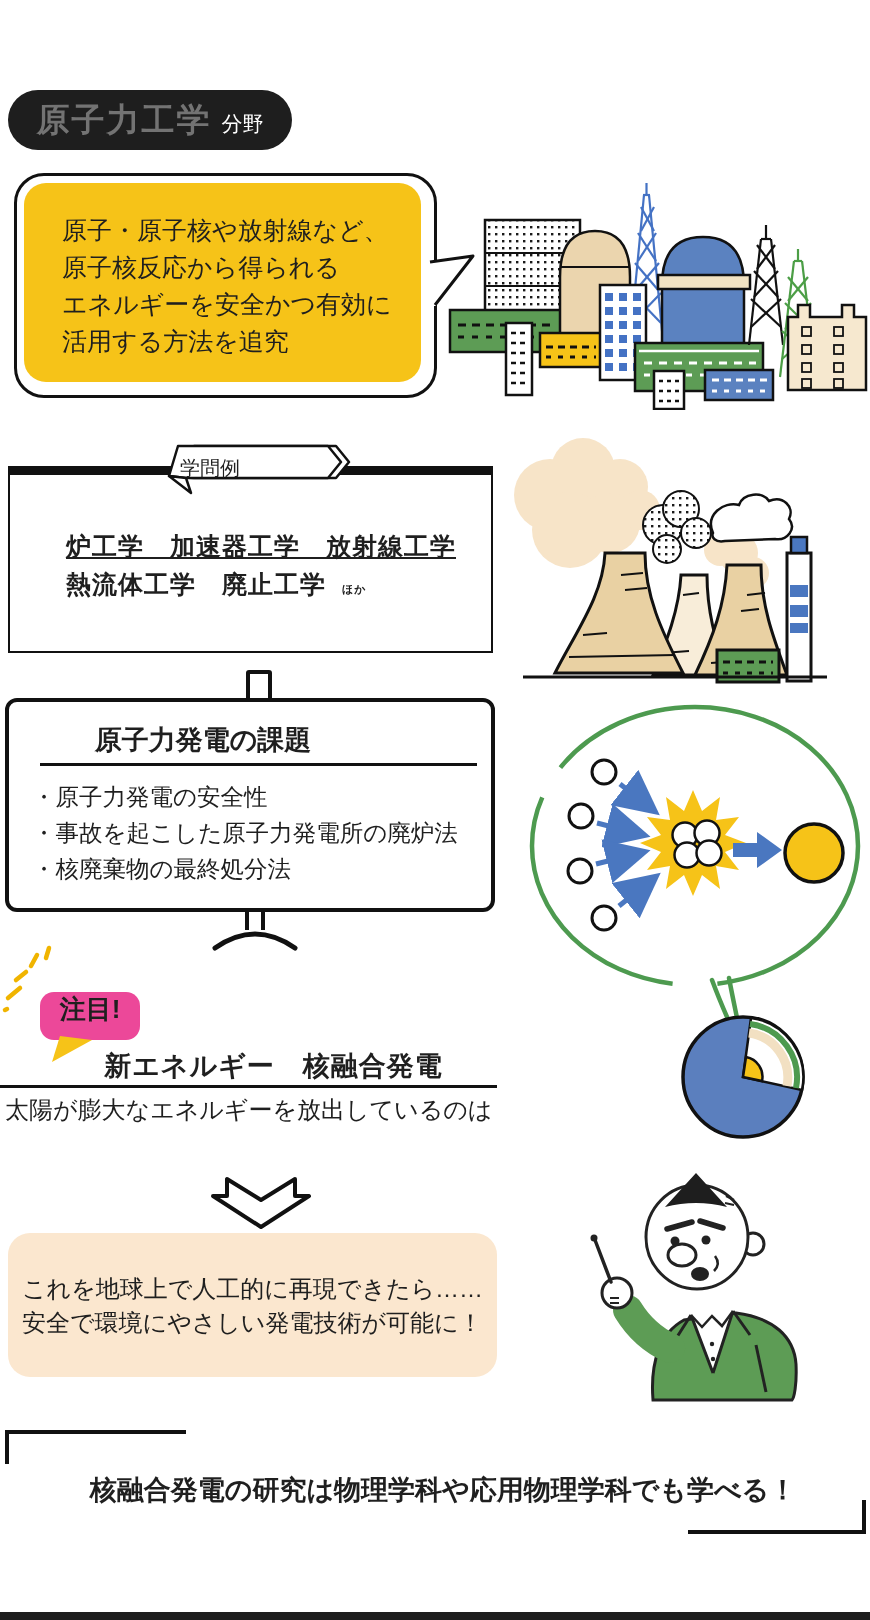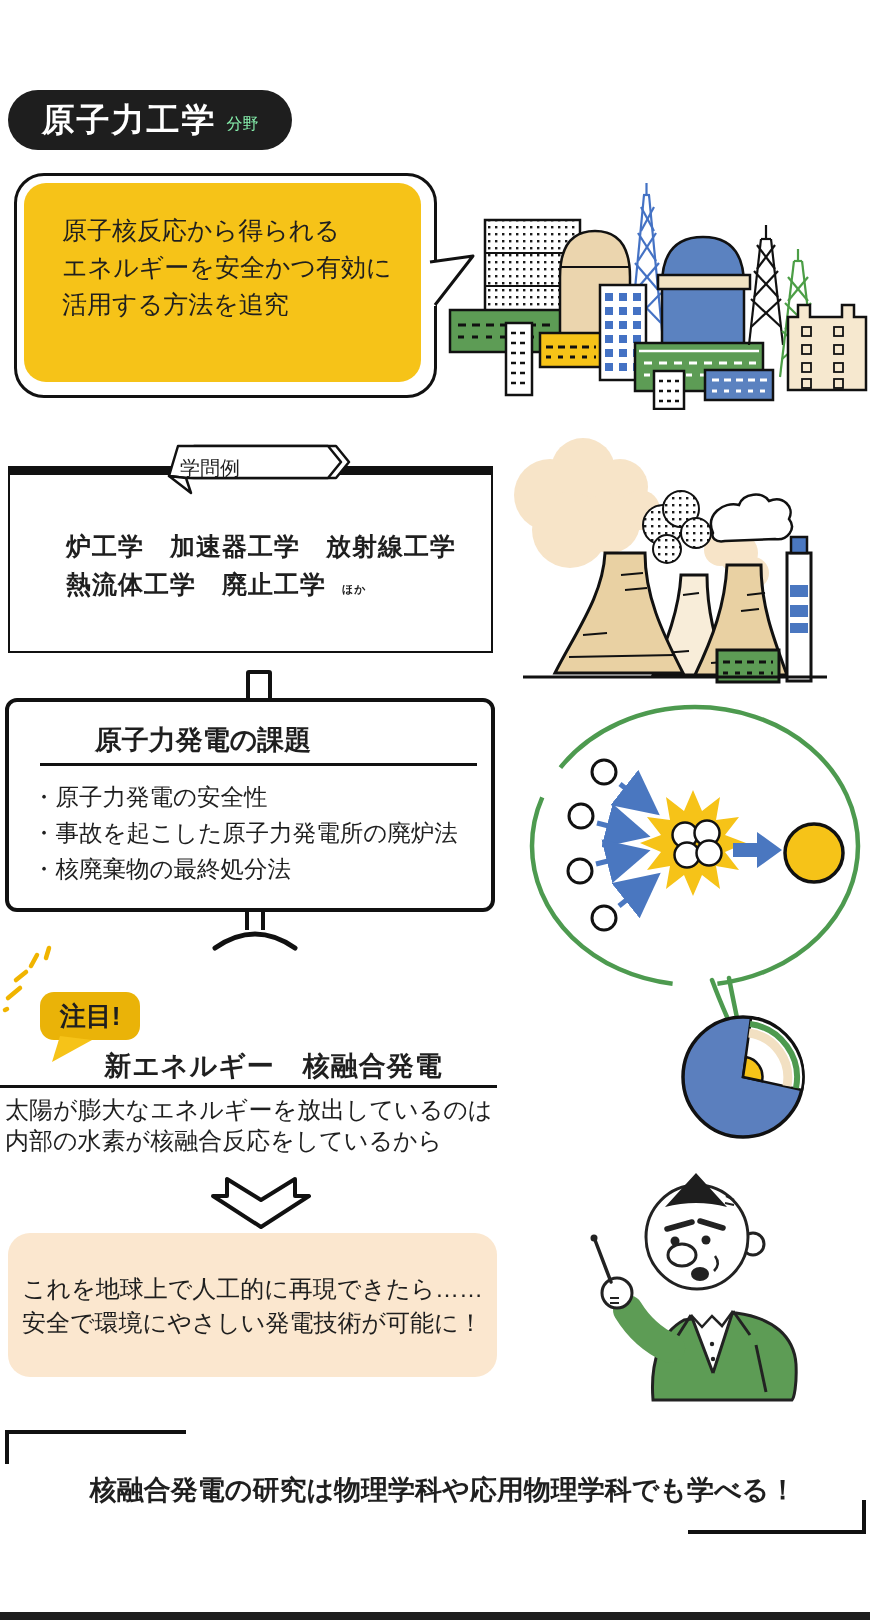--- a/index.html
+++ b/index.html
@@ -2,42 +2,42 @@
 <html><head>
 <meta charset="utf-8">
 <style>
   html,body{margin:0;padding:0;background:#fff;}
   #page{position:relative;width:870px;height:1620px;background:#fff;overflow:hidden;
         font-family:"Liberation Sans","DejaVu Sans",sans-serif;color:#1F1F1F;}
   .abs{position:absolute;}
   
   .badge{left:8px;top:90px;width:284px;height:60px;background:#1E1E1E;border-radius:30px;
          display:flex;align-items:center;justify-content:center;gap:10px;}
-  .badge .t{color:#ffffff;font-size:33px;font-weight:bold;letter-spacing:2px;}
-  .badge .s{color:#86efac;font-size:16px;margin-top:8px;}
+  .badge .t{color:#737373;font-size:33px;font-weight:bold;letter-spacing:2px;}
+  .badge .s{color:#ffffff;font-size:21px;margin-top:8px;}
   
   .bubble-outer{left:14px;top:173px;width:417px;height:219px;border:3px solid #111;border-radius:30px;background:#fff;}
   .bubble-inner{left:24px;top:183px;width:397px;height:199px;background:#F6C318;border-radius:22px;}
   .bubble-text{left:62px;top:212px;width:360px;font-size:25px;line-height:37px;font-weight:500;}
   
   .fields-box{left:8px;top:466px;width:481px;height:176px;background:#fff;
               border-top:9px solid #111;border-left:2.5px solid #111;border-right:2.5px solid #111;border-bottom:2.5px solid #111;}
-  .fields-line1{left:66px;top:530px;font-size:25px;font-weight:bold;letter-spacing:1px;}
+  .fields-line1{left:66px;top:530px;font-size:25px;font-weight:bold;letter-spacing:1px;text-decoration:underline;}
   .fields-line2{left:66px;top:568px;font-size:25px;font-weight:bold;letter-spacing:1px;}
   .fields-note{font-size:11px;font-weight:bold;margin-left:16px;}
   .ribbon-label{left:180px;top:455px;width:150px;text-align:left;font-size:20px;}
   
   .neck{left:246px;top:670px;width:18px;height:30px;background:#fff;border:4px solid #111;border-radius:3px;}
   .issues-box{left:5px;top:698px;width:482px;height:206px;background:#fff;border:4px solid #111;border-radius:12px;}
   .issues-title{left:5px;top:722px;width:396px;text-align:center;font-size:27px;font-weight:bold;}
   .issues-hr{left:40px;top:763px;width:437px;height:2.5px;background:#111;}
   .issues-item{left:32px;font-size:23.5px;}
   
-  .attn-bubble{left:40px;top:992px;width:100px;height:48px;background:#eab308;border-radius:14px;
-               display:flex;align-items:center;justify-content:center;font-size:26px;font-weight:bold;}
+  .attn-bubble{left:40px;top:992px;width:100px;height:48px;background:#ec4899;border-radius:14px;
+               display:flex;align-items:flex-start;justify-content:center;font-size:26px;font-weight:bold;}
   .attn-heading{left:50px;top:1048px;width:447px;text-align:center;font-size:27px;font-weight:bold;letter-spacing:1px;}
   .attn-underline{left:0;top:1085px;width:497px;height:2.5px;background:#111;}
   .attn-body{left:5px;top:1094px;width:495px;font-size:24px;line-height:31px;}
   
   .result-box{left:8px;top:1233px;width:489px;height:144px;background:#FBE7CF;border-radius:22px;}
   .result-text{left:22px;top:1272px;width:470px;font-size:24px;line-height:34px;}
   
   .bracket-tl{left:5px;top:1430px;width:177px;height:30px;border-top:4px solid #111;border-left:4px solid #111;}
   .bracket-br{left:688px;top:1500px;width:174px;height:30px;border-bottom:4px solid #111;border-right:4px solid #111;}
   .footer-note{left:8px;top:1472px;width:870px;text-align:center;font-size:27px;font-weight:bold;}
@@ -49,20 +49,21 @@
 <div id="page">
 
   <div class="abs badge">
     <span class="t">原子力工学</span>
     <span class="s">分野</span>
   </div>
 
   <div class="abs bubble-outer"></div>
   <div class="abs bubble-inner"></div>
   <div class="abs bubble-text">
+    <div>原子・原子核や放射線など、</div>
     <div>原子核反応から得られる</div>
     <div>エネルギーを安全かつ有効に</div>
     <div>活用する方法を追究</div>
   </div>
   <svg class="abs" style="left:425px;top:250px" width="55" height="60">
     <rect x="1" y="10" width="10" height="46" fill="#fff"></rect>
     <path d="M5,12 L48,6 L10,55" fill="#fff" stroke="#111" stroke-width="3" stroke-linejoin="round"></path>
   </svg>
 
   <svg class="abs" style="left:430px;top:175px" width="440" height="235" viewBox="0 0 440 235">
@@ -334,21 +335,20 @@
     <span>注目!</span>
   </div>
   <svg class="abs" style="left:48px;top:1036px" width="50" height="30">
     <polygon points="12,0 4,26 44,4" fill="#F6C318"></polygon>
   </svg>
 
   <div class="abs attn-heading">新エネルギー　核融合発電</div>
   <div class="abs attn-underline"></div>
   <div class="abs attn-body">
     <div>太陽が膨大なエネルギーを放出しているのは</div>
-    <div>内部の水素が核融合反応をしているから</div>
   </div>
 
   <svg class="abs" style="left:195px;top:1172px" width="135" height="62">
     <polygon points="32,7 32,24 18,24 66,55 114,24 100,24 100,7 66,28" fill="#fff" stroke="#111" stroke-width="4" stroke-linejoin="round"></polygon>
   </svg>
 
   <div class="abs result-box"></div>
   <div class="abs result-text">
     <div>これを地球上で人工的に再現できたら……</div>
     <div>安全で環境にやさしい発電技術が可能に！</div>

